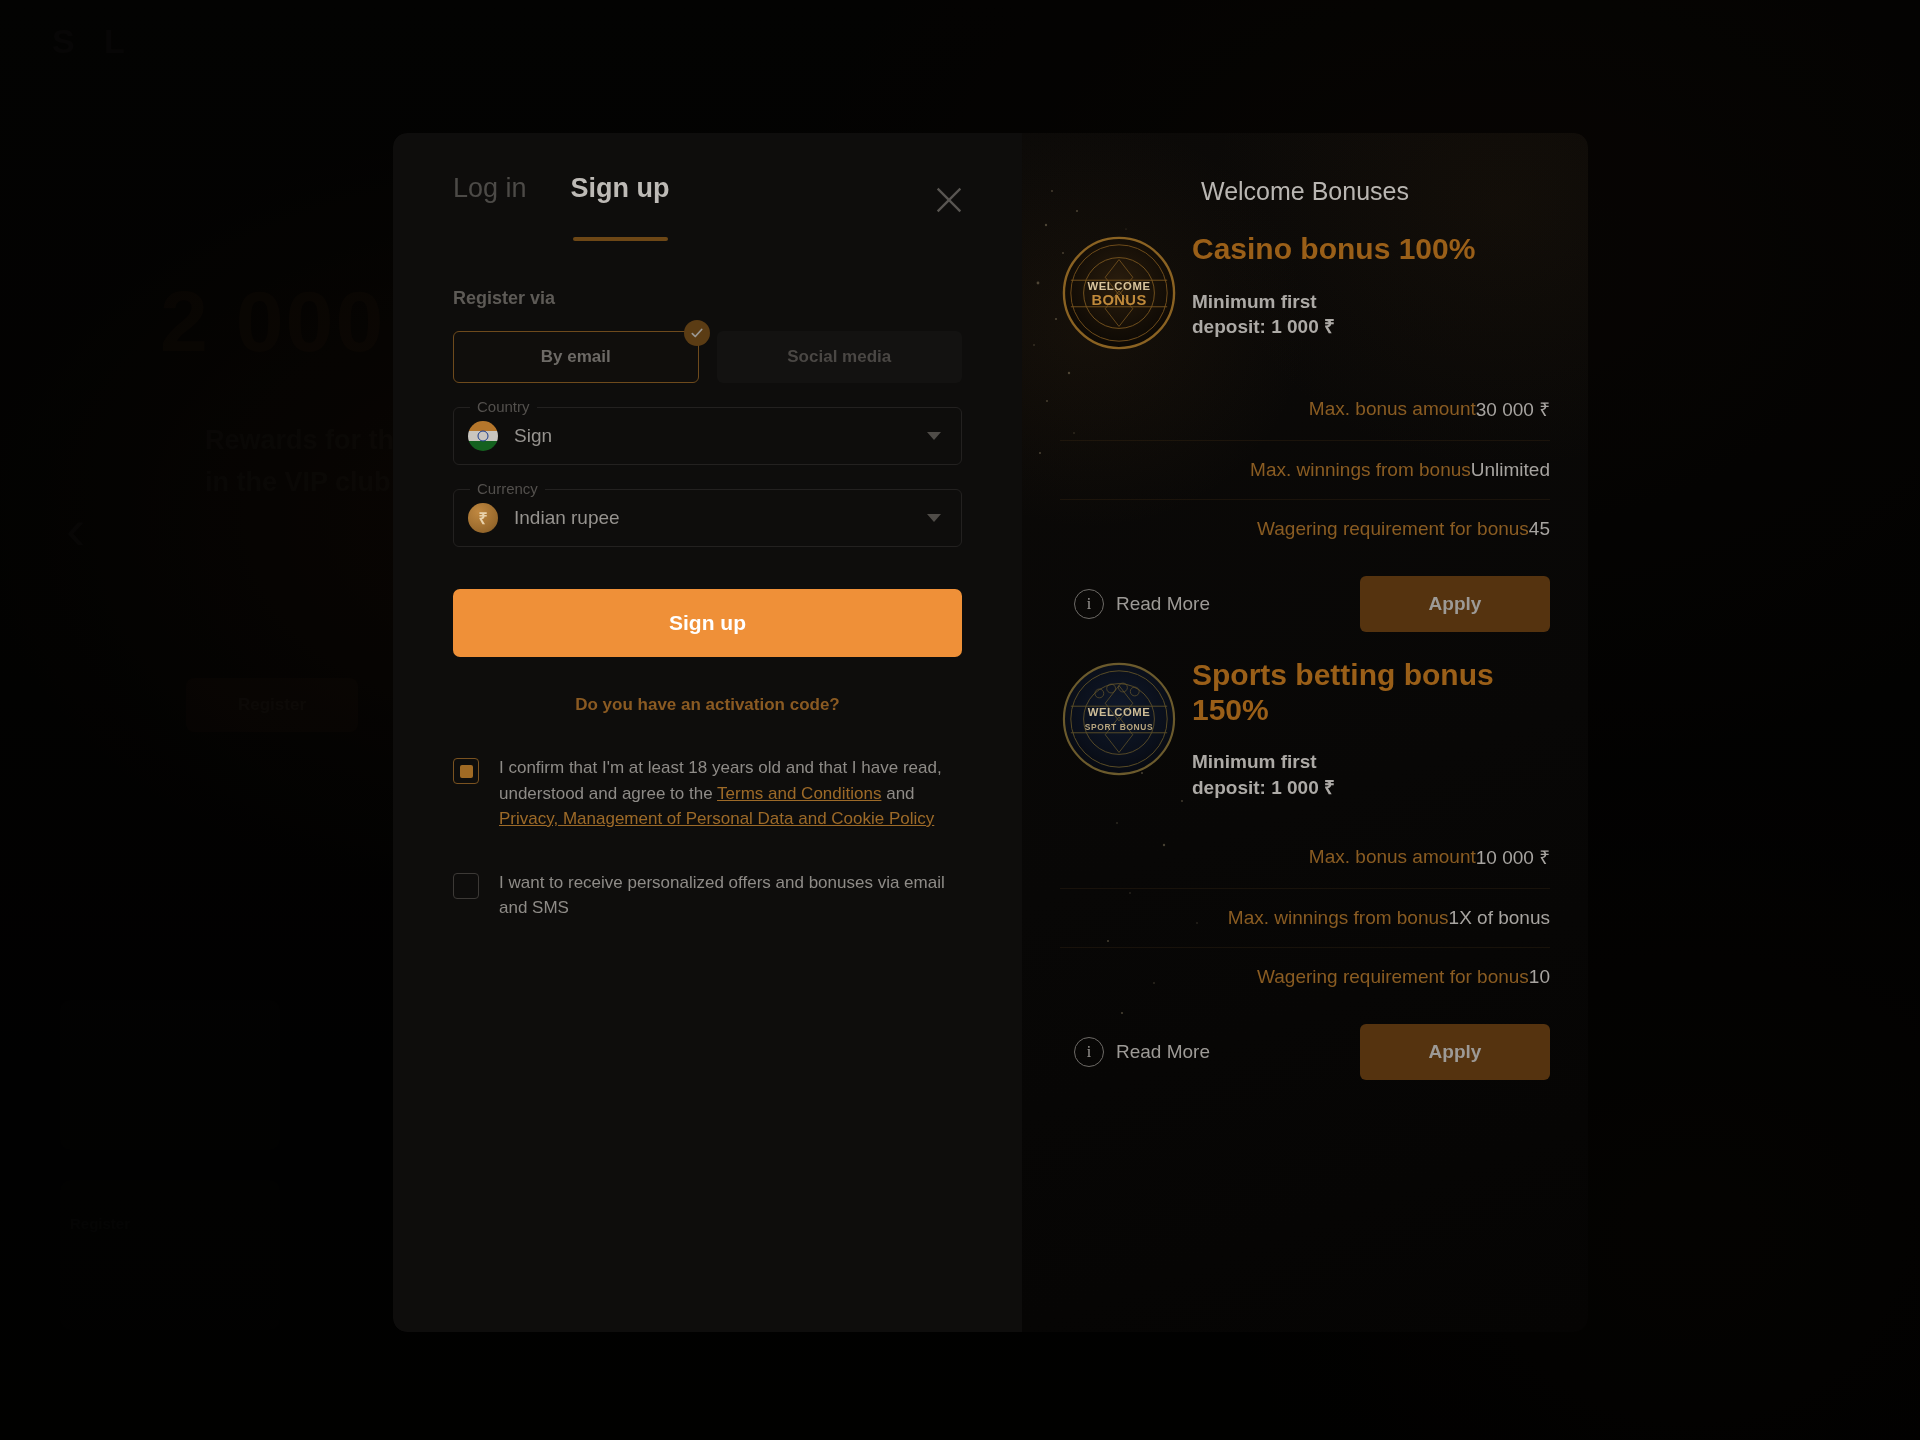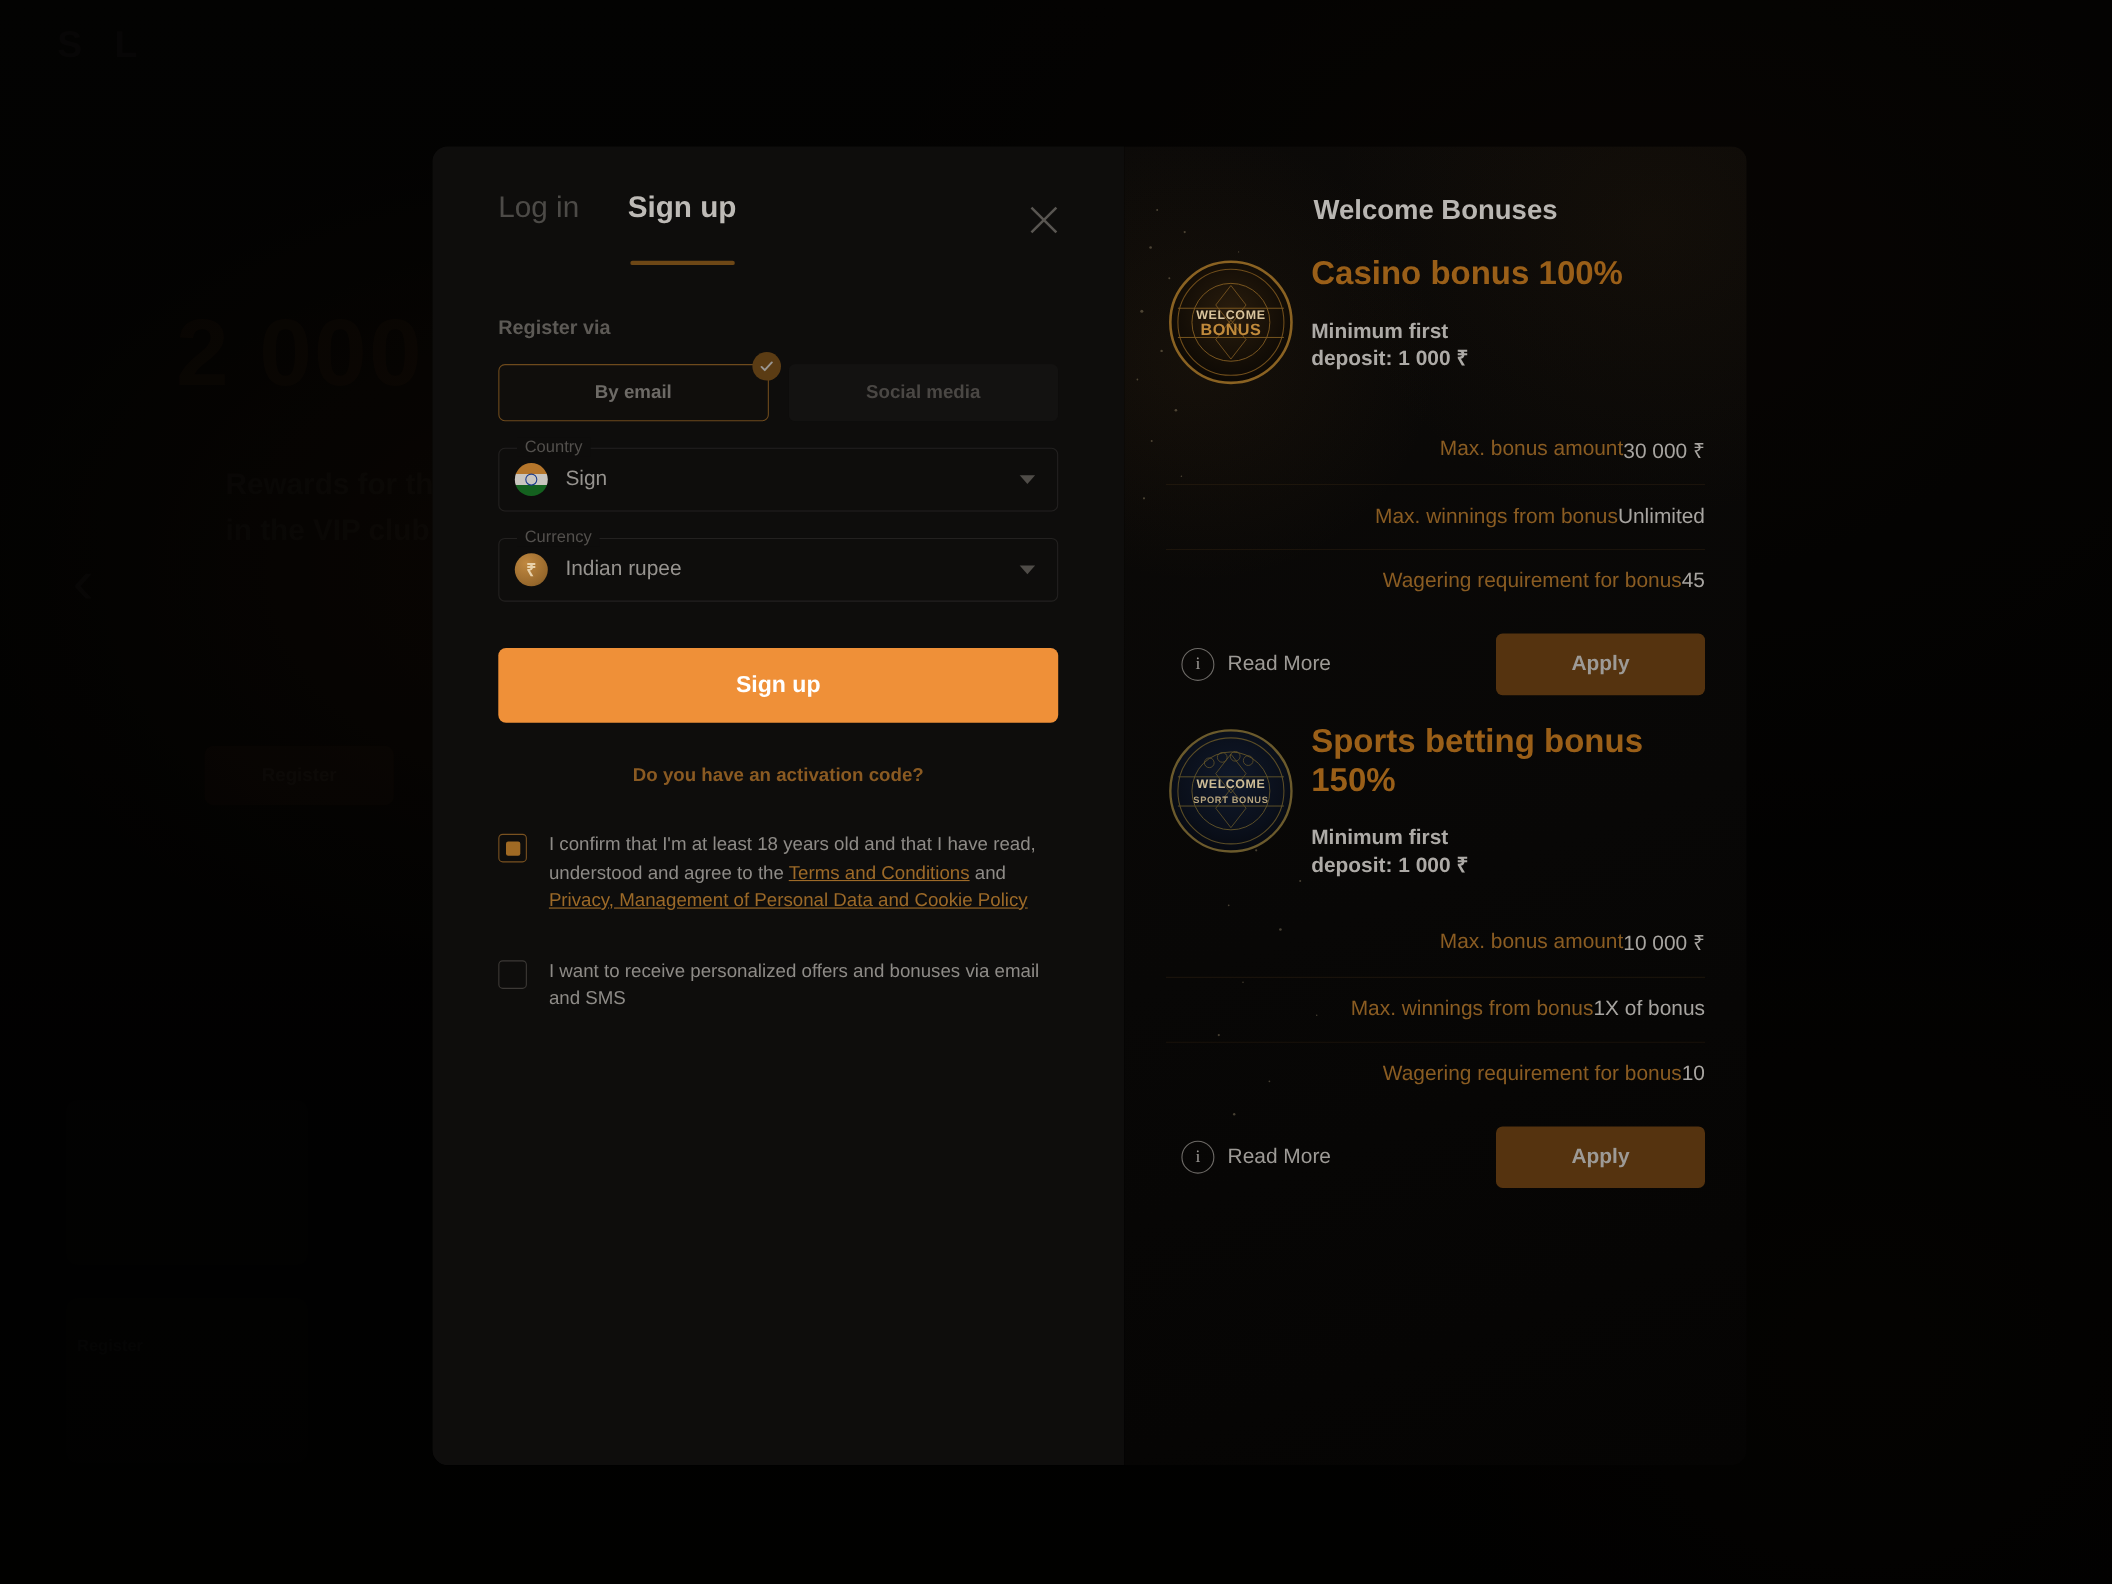--- a/index.html
+++ b/index.html
@@ -244,21 +244,21 @@
   }
   .check-text a { color: #9d6a28; text-decoration: underline; cursor: pointer; }
   .check-row.second { margin-top: 38px; }
 
   
   .sparkles { position: absolute; inset: 0; pointer-events: none; }
   .rp-title {
     position: relative;
     text-align: center;
     padding-top: 44px;
-    font-size: 25px; font-weight: 700; color: #b9b6b2;
+    font-size: 25px; font-weight: 400; color: #b9b6b2;
   }
   .bonus-block { position: relative; margin-top: 20px; }
   .bonus-head { display: flex; align-items: flex-start; gap: 14px; }
   .badge {
     flex: none; width: 118px; height: 118px; margin-top: 8px;
     position: relative;
   }
   .badge svg { width: 100%; height: 100%; }
   .bonus-text { flex: 1; padding-top: 6px; }
   .bonus-title {

